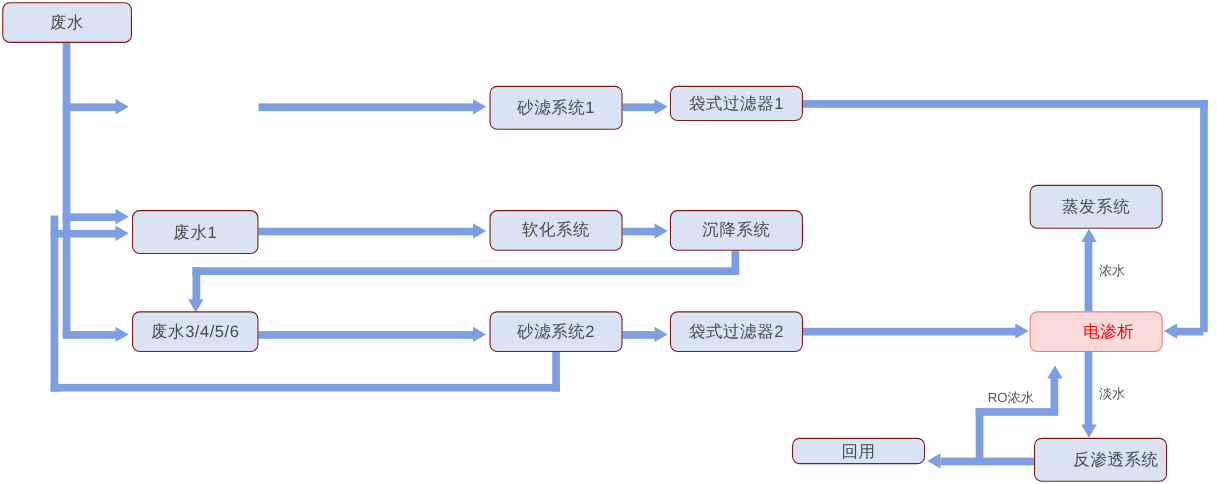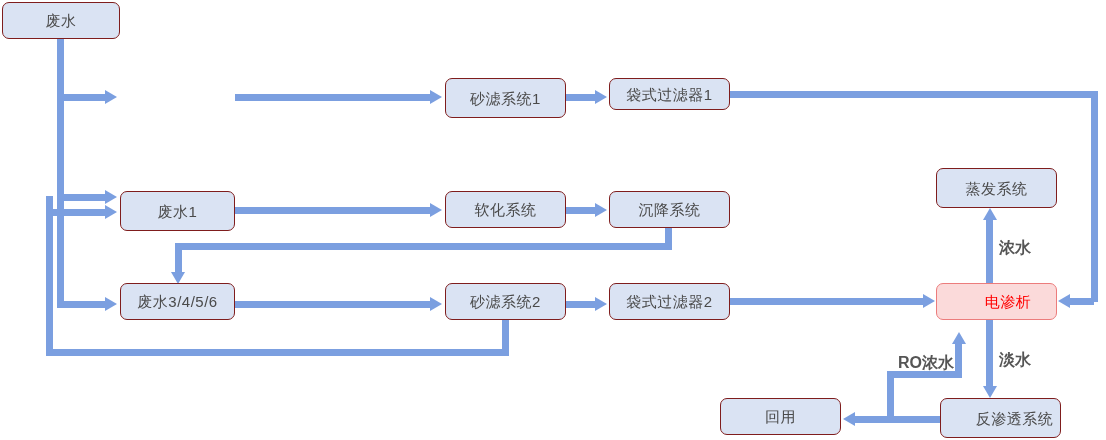--- a/index.html
+++ b/index.html
@@ -68,26 +68,25 @@
     border-right: 7px solid transparent;
     border-bottom: 12px solid #7b9fe0;
   }
   .arrow.down {
     border-left: 7px solid transparent;
     border-right: 7px solid transparent;
     border-top: 12px solid #7b9fe0;
   }
   .edge-label {
     position: absolute;
-    font-size: 16px;
+    font-size: 12px;
     color: #555555;
     white-space: nowrap;
     z-index: 6;
     background: transparent;
-    font-weight: bold;
   }
 </style>
 </head>
 <body>
 
 <div id="canvas">
 
   <div class="edge v" style="left:57px; top:38px; height:267px;"></div>
 
   <div class="edge h" style="left:57px; top:94px; width:50px;"></div>
@@ -197,17 +196,17 @@
   </div>
 
   <div class="node highlight" style="left:936px; top:283px; width:121px; height:37px;padding-left:23px;">
     <span>电渗析</span>
   </div>
 
   <div class="node normal" style="left:940px; top:398px; width:121px; height:40px;padding-left:28px;">
     <span>反渗透系统</span>
   </div>
 
-  <div class="node normal" style="left:720px; top:398px; width:121px; height:37px;">
+  <div class="node normal" style="left:720px; top:398px; width:121px; height:24px;">
     <span>回用</span>
   </div>
 
 </div>
 
 </body></html>

